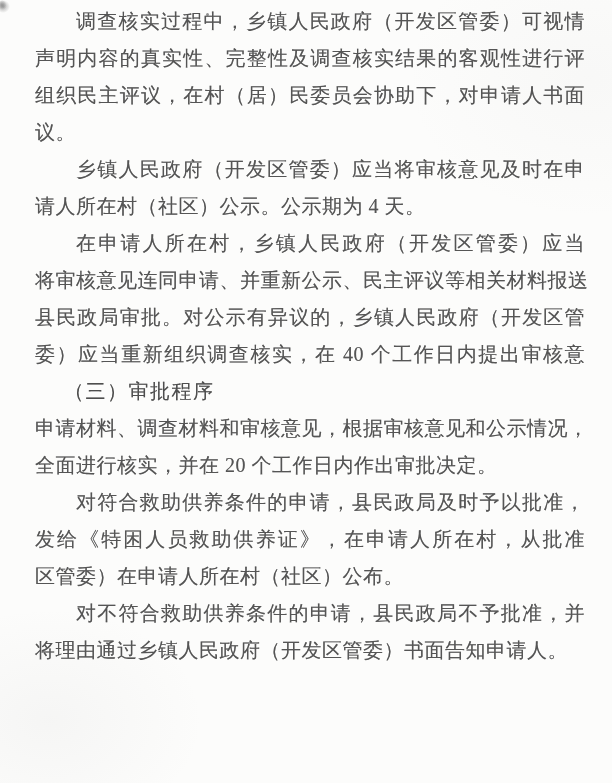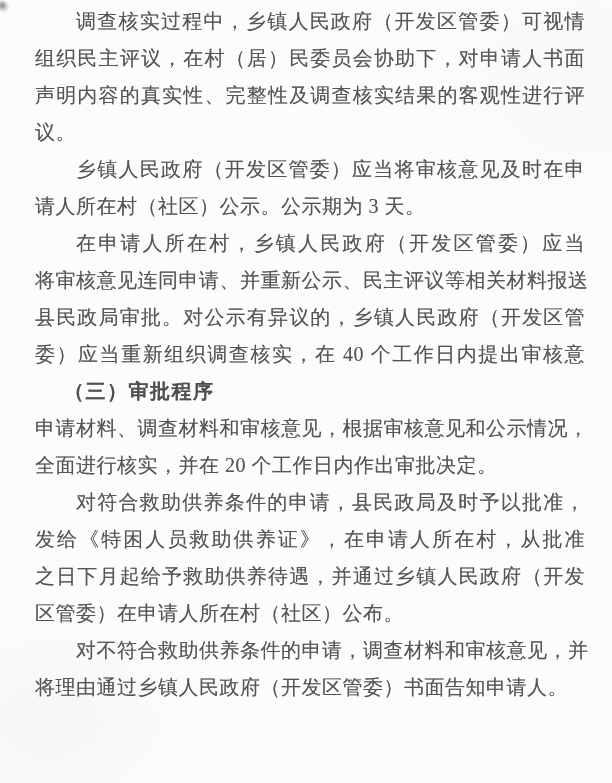--- a/index.html
+++ b/index.html
@@ -40,21 +40,21 @@
     text-align: left;
   }
   .line.justify {
     text-align: justify;
     text-align-last: justify;
   }
   .line.indent {
     text-indent: 2.05em;
   }
   .line.heading {
-    font-weight: 700;
+    font-weight: 400;
     color: #4e4e4e;
     text-indent: 1.45em;
     letter-spacing: 1.5px;
   }
   
   .speck {
     position: absolute;
     pointer-events: none;
   }
   .speck-a {
@@ -77,36 +77,35 @@
     background: radial-gradient(ellipse at 30% 50%, rgba(130,130,130,0.35), transparent 70%);
     filter: blur(0.6px);
   }
 </style>
 </head>
 <body>
 
 <div class="page">
   <div class="text-block" id="text-block">
       <div class="line indent justify">调查核实过程中，乡镇人民政府（开发区管委）可视情</div>
+      <div class="line justify">声明内容的真实性、完整性及调查核实结果的客观性进行评</div>
       <div class="line justify">组织民主评议，在村（居）民委员会协助下，对申请人书面</div>
-      <div class="line justify">声明内容的真实性、完整性及调查核实结果的客观性进行评</div>
       <div class="line">议。</div>
       <div class="line indent justify">乡镇人民政府（开发区管委）应当将审核意见及时在申</div>
-      <div class="line">请人所在村（社区）公示。公示期为 3 天。</div>
+      <div class="line">请人所在村（社区）公示。公示期为 4 天。</div>
       <div class="line indent justify">在申请人所在村，乡镇人民政府（开发区管委）应当</div>
       <div class="line justify">将审核意见连同申请、并重新公示、民主评议等相关材料报送</div>
       <div class="line justify">县民政局审批。对公示有异议的，乡镇人民政府（开发区管</div>
       <div class="line justify">委）应当重新组织调查核实，在 40 个工作日内提出审核意</div>
       <div class="line indent heading">（三）审批程序</div>
       <div class="line justify">申请材料、调查材料和审核意见，根据审核意见和公示情况，</div>
       <div class="line">全面进行核实，并在 20 个工作日内作出审批决定。</div>
       <div class="line indent justify">对符合救助供养条件的申请，县民政局及时予以批准，</div>
       <div class="line justify">发给《特困人员救助供养证》，在申请人所在村，从批准</div>
-      <div class="line justify">之日下月起给予救助供养待遇，并通过乡镇人民政府（开发</div>
       <div class="line">区管委）在申请人所在村（社区）公布。</div>
-      <div class="line indent justify">对不符合救助供养条件的申请，调查材料和审核意见，并</div>
+      <div class="line indent justify">对不符合救助供养条件的申请，县民政局不予批准，并</div>
       <div class="line">将理由通过乡镇人民政府（开发区管委）书面告知申请人。</div>
     </div>
   <div class="speck speck-a"></div>
   <div class="speck speck-b"></div>
   <div class="speck speck-c"></div>
   <div class="speck speck-d"></div>
 </div>
 
 </body></html>

